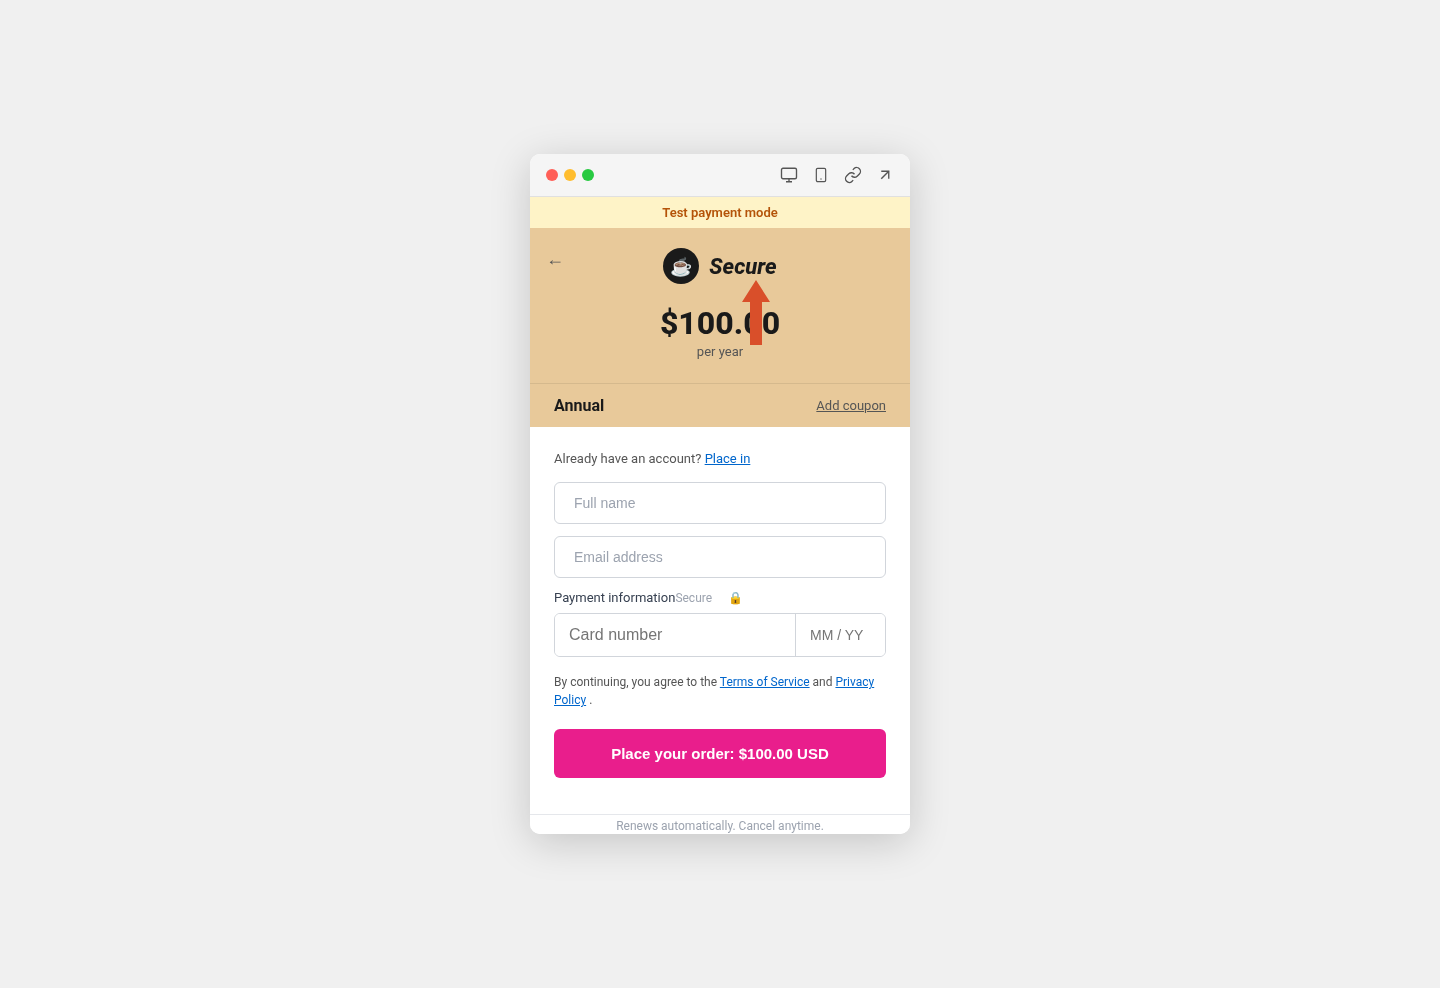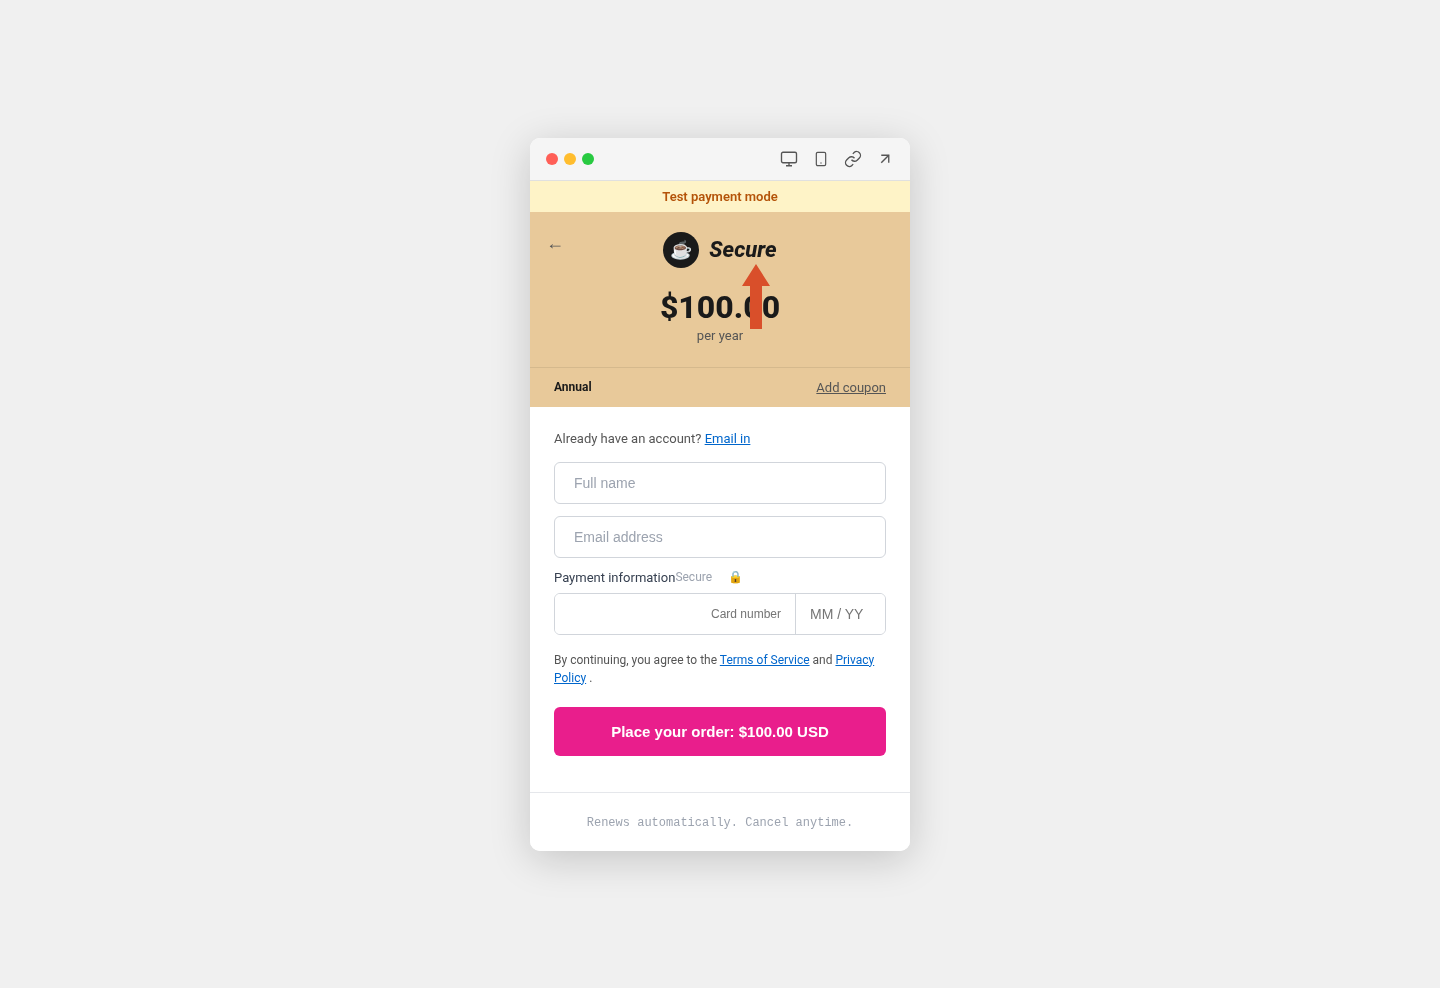--- a/index.html
+++ b/index.html
@@ -137,21 +137,21 @@
     .billing-row {
       background: #e8c99a;
       border-top: 1px solid rgba(0,0,0,0.08);
       padding: 12px 24px;
       display: flex;
       align-items: center;
       justify-content: space-between;
     }
 
     .billing-label {
-      font-size: 12px;
+      font-size: 16px;
       font-weight: 700;
       color: #1a1a1a;
     }
 
     .add-coupon-link {
       font-size: 13px;
       color: #555;
       text-decoration: underline;
       cursor: pointer;
     }
@@ -214,24 +214,23 @@
       border: 1px solid #d1d5db;
       border-radius: 6px;
       overflow: hidden;
       margin-bottom: 16px;
     }
 
     .card-number-input {
       flex: 1;
       border: none;
       padding: 12px 14px;
-      font-size: 12px;
+      font-size: 16px;
       color: #9ca3af;
       outline: none;
-      text-align: right;
     }
 
     .card-expiry-input {
       border: none;
       border-left: 1px solid #d1d5db;
       padding: 12px 14px;
       font-size: 14px;
       color: #9ca3af;
       width: 90px;
       outline: none;
@@ -262,22 +261,20 @@
       font-weight: 600;
       cursor: pointer;
       margin-bottom: 12px;
     }
 
     
     .form-footer {
       background: #ffffff;
       border-top: 1px solid #e5e7eb;
       text-align: center;
-      padding: 20px;
-      font-family: Liberation Mono, monospace;
     }
 
     .renews-text {
       font-size: 12px;
       color: #9ca3af;
     }
 
     
     .arrow-annotation {
       position: absolute;
@@ -358,21 +355,21 @@
   <div class="billing-row">
     <span class="billing-label">Annual</span>
     <a class="add-coupon-link">Add coupon</a>
   </div>
 
   <div class="form-area">
 
     <div class="already-account">
       <span>Already have an account?</span>
       <span> </span>
-      <a class="sign-in-link">Email in</a>
+      <a class="sign-in-link">Place in</a>
     </div>
 
     <input type="text" class="form-input" placeholder="Full name" style="">
 
     <input type="email" class="form-input" placeholder="Email address" style="">
 
     <div class="payment-section-label">
       <span class="payment-label-text">Payment information</span>
       <span class="secure-badge">
         <span>Secure</span>

